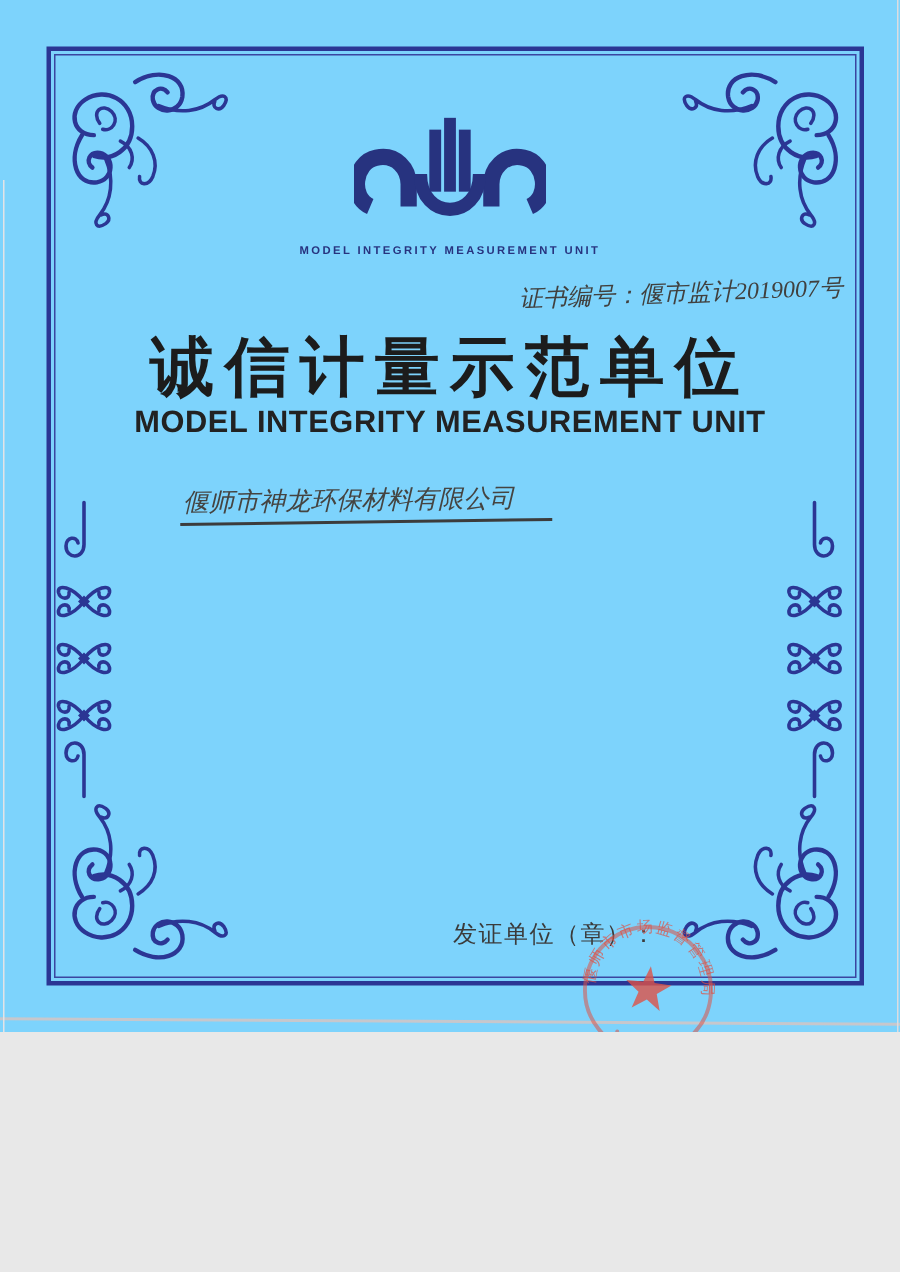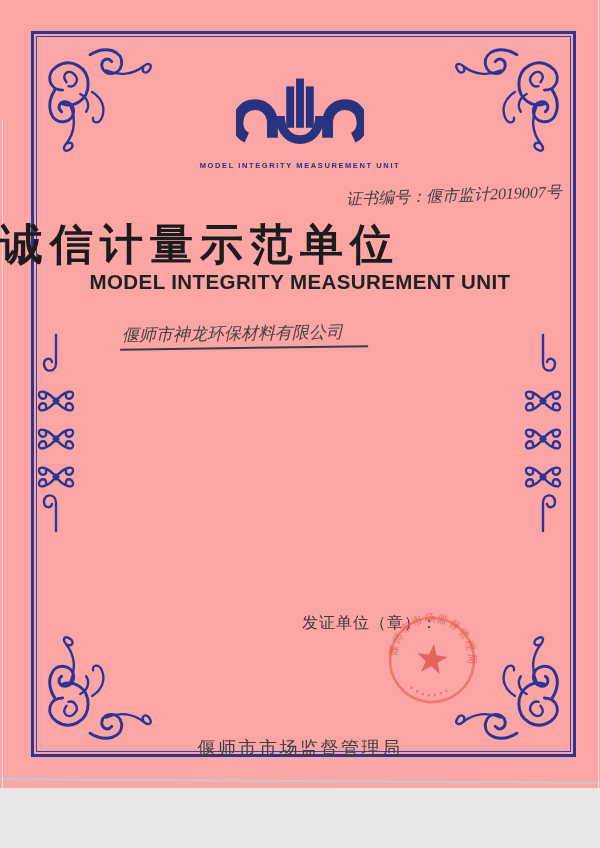--- a/index.html
+++ b/index.html
@@ -1,18 +1,18 @@
 <!DOCTYPE html>
 <html><head>
 <meta charset="utf-8">
 <style>
   html,body{margin:0;padding:0;background:#e8e8e8;}
   .page{
-    position:relative;width:600px;height:788px;margin:0 auto;
-    background:#fca5a5;overflow:hidden;
+    position:relative;width:600px;height:688px;margin:0 auto;
+    background:#7dd3fc;overflow:hidden;
     font-family:"Liberation Sans","DejaVu Sans",sans-serif;
     color:#333;
   }
   
   .scan-edge-bottom{position:absolute;left:0;right:0;bottom:6px;height:2px;background:#c7c7cc;transform:rotate(0.35deg);}
   .scan-edge-right{position:absolute;top:0;bottom:0;right:1px;width:1px;background:#dcdcdf;}
   .scan-edge-left{position:absolute;top:120px;bottom:0;left:2px;width:1px;background:#e3e3e6;}
 
   
   .frame-outer{position:absolute;left:31px;top:31px;right:24px;bottom:31px;border:3px solid #2b3694;}
@@ -37,21 +37,21 @@
   }
 
   .cert-no{
     position:absolute;left:346px;top:186px;width:200px;
     font-size:16px;color:#41403e;white-space:nowrap;
     font-style:italic;transform:rotate(-2deg);
     font-family:"Liberation Serif","DejaVu Serif",serif;
   }
 
   .title-cn{
-    position:absolute;left:0;right:0;top:216px;margin:0;
+    position:absolute;left:0;right:0;top:216px;margin:0;text-align:center;
     font-family:"Liberation Serif","DejaVu Serif",serif;
     font-size:43px;font-weight:900;letter-spacing:7px;color:#1c1c1c;
   }
   .title-en{
     position:absolute;left:0;right:0;top:270px;margin:0;text-align:center;
     font-size:20.5px;font-weight:bold;letter-spacing:0.4px;color:#222;
   }
 
   .awardee{
     position:absolute;left:120px;top:322px;min-width:240px;padding:0 6px 2px 2px;

